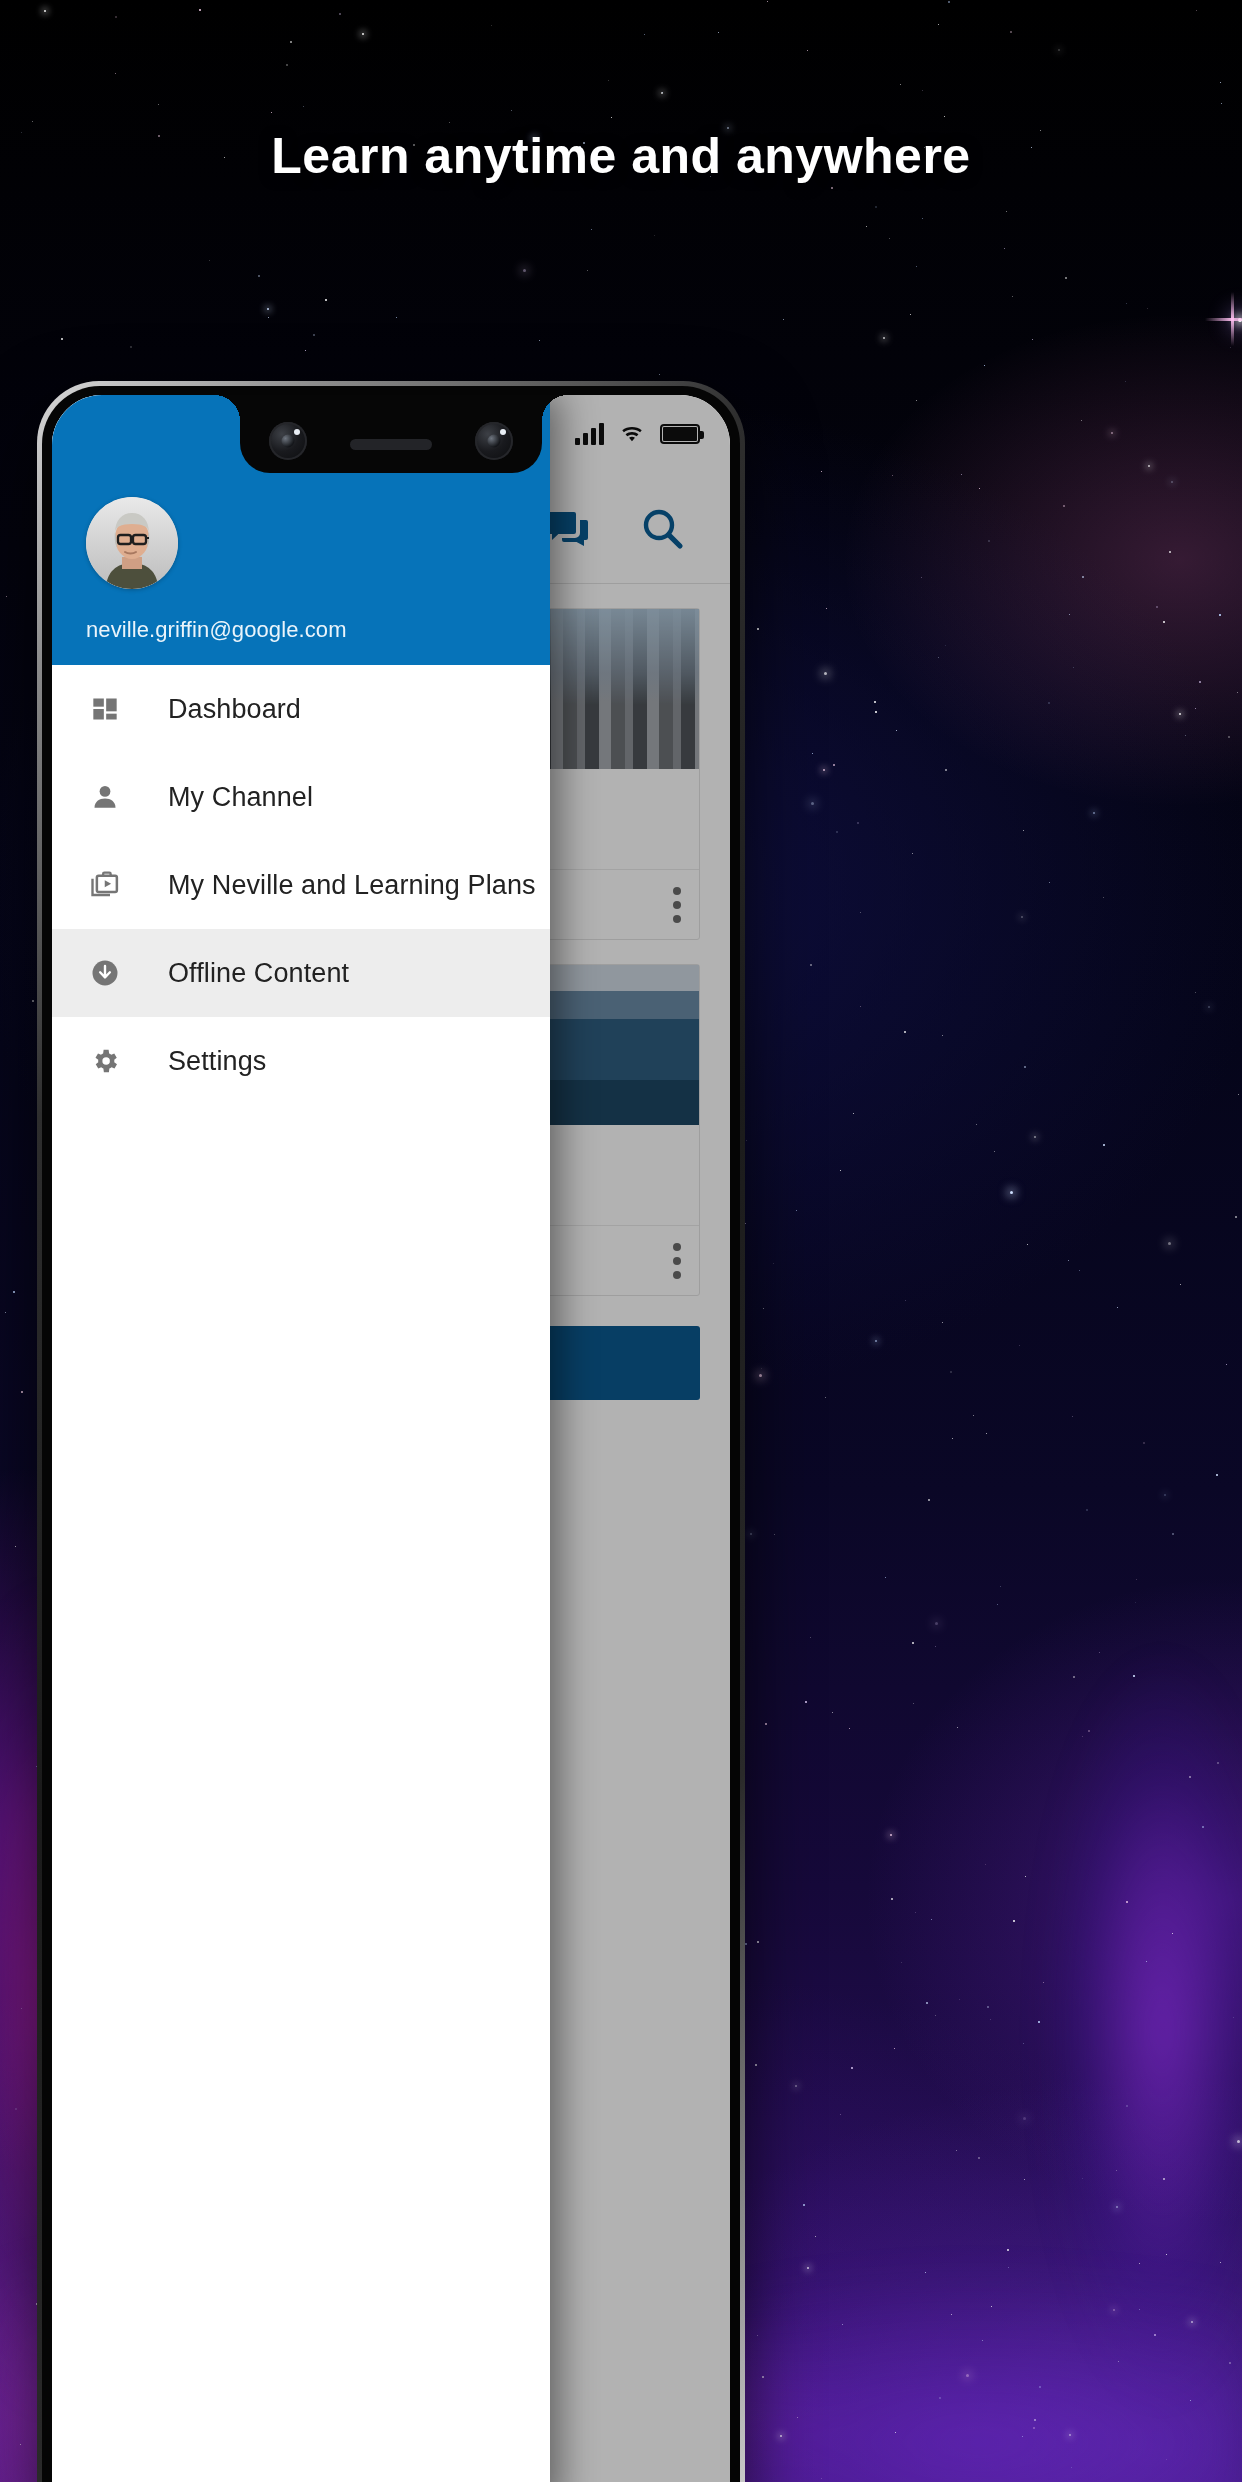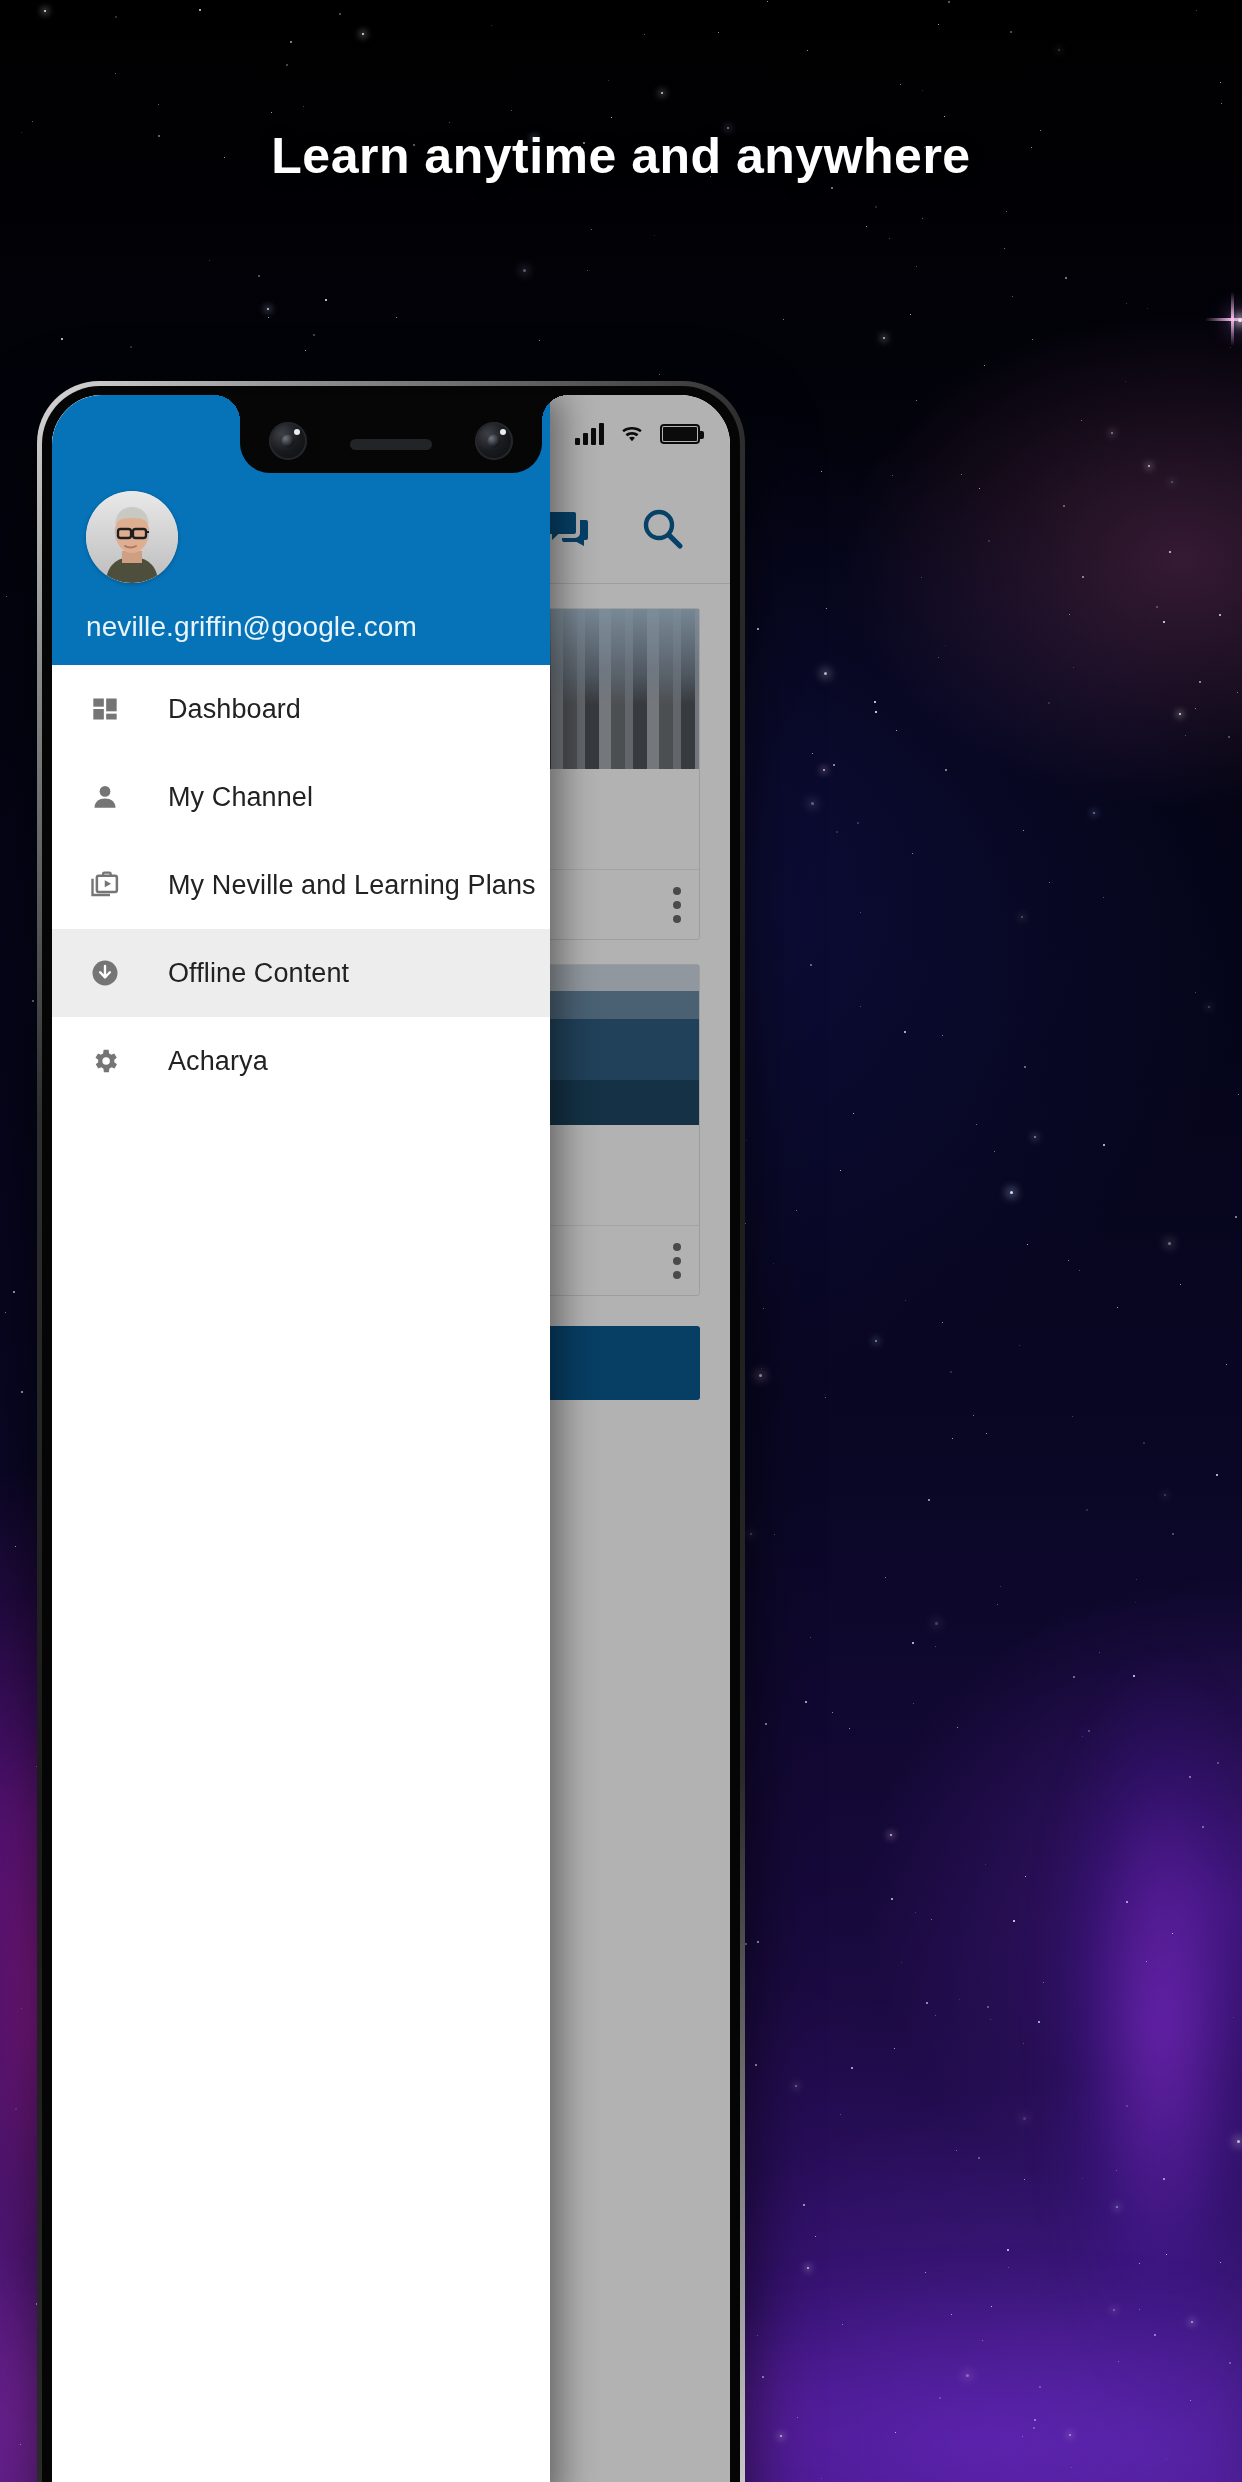--- a/index.html
+++ b/index.html
@@ -193,21 +193,21 @@
     display:flex; flex-direction:column; justify-content:flex-end; padding-bottom:22px;
     flex:0 0 auto;
   }
   #avatar {
     width:92px; height:92px; border-radius:50%; overflow:hidden; margin-bottom:22px;
     background:linear-gradient(160deg,#e6e6e6,#bfbfbf);
     position:relative; box-shadow:0 1px 4px rgba(0,0,0,.25);
   }
   #avatar svg{ display:block; width:100%; height:100%; }
   #user-name { color:#fff; font-size:30px; font-weight:600; letter-spacing:.2px; }
-  #user-email { color:#eaf4fb; font-size:28px; margin-top:6px; letter-spacing:.1px; }
+  #user-email { color:#eaf4fb; font-size:22px; margin-top:6px; letter-spacing:.1px; }
 
   .nav-item {
     height:88px; display:flex; align-items:center; gap:0;
     padding-left:30px; background:#fff;
   }
   .nav-item.selected { background:#ededed; }
   .nav-ic { width:46px; height:46px; color:#757575; display:flex; align-items:center; justify-content:center; flex:0 0 46px; }
   .nav-label { margin-left:40px; font-size:27px; color:#222; letter-spacing:.1px; white-space:nowrap; }
 </style>
 </head>
@@ -908,21 +908,21 @@
               </span>
               <span class="nav-label">Offline Content</span>
             </div>
 
             <div class="nav-item">
               <span class="nav-ic">
                 <svg viewBox="0 0 24 24" width="30" height="30">
                   <path fill="#757575" d="M19.4 13a7.6 7.6 0 000-2l2-1.6-2-3.4-2.4 1a7.6 7.6 0 00-1.7-1L14.9 3h-4l-.4 2.9c-.6.3-1.2.6-1.7 1l-2.4-1-2 3.4L6.6 11a7.6 7.6 0 000 2l-2 1.6 2 3.4 2.4-1c.5.4 1.1.8 1.7 1l.4 2.9h4l.4-2.9c.6-.3 1.2-.6 1.7-1l2.4 1 2-3.4zM12.9 15a3 3 0 110-6 3 3 0 010 6z"></path>
                 </svg>
               </span>
-              <span class="nav-label">Acharya</span>
+              <span class="nav-label">Settings</span>
             </div>
 
           </div>
         </div>
 
       </div>
     </div>
   </div>
 </div>
 

